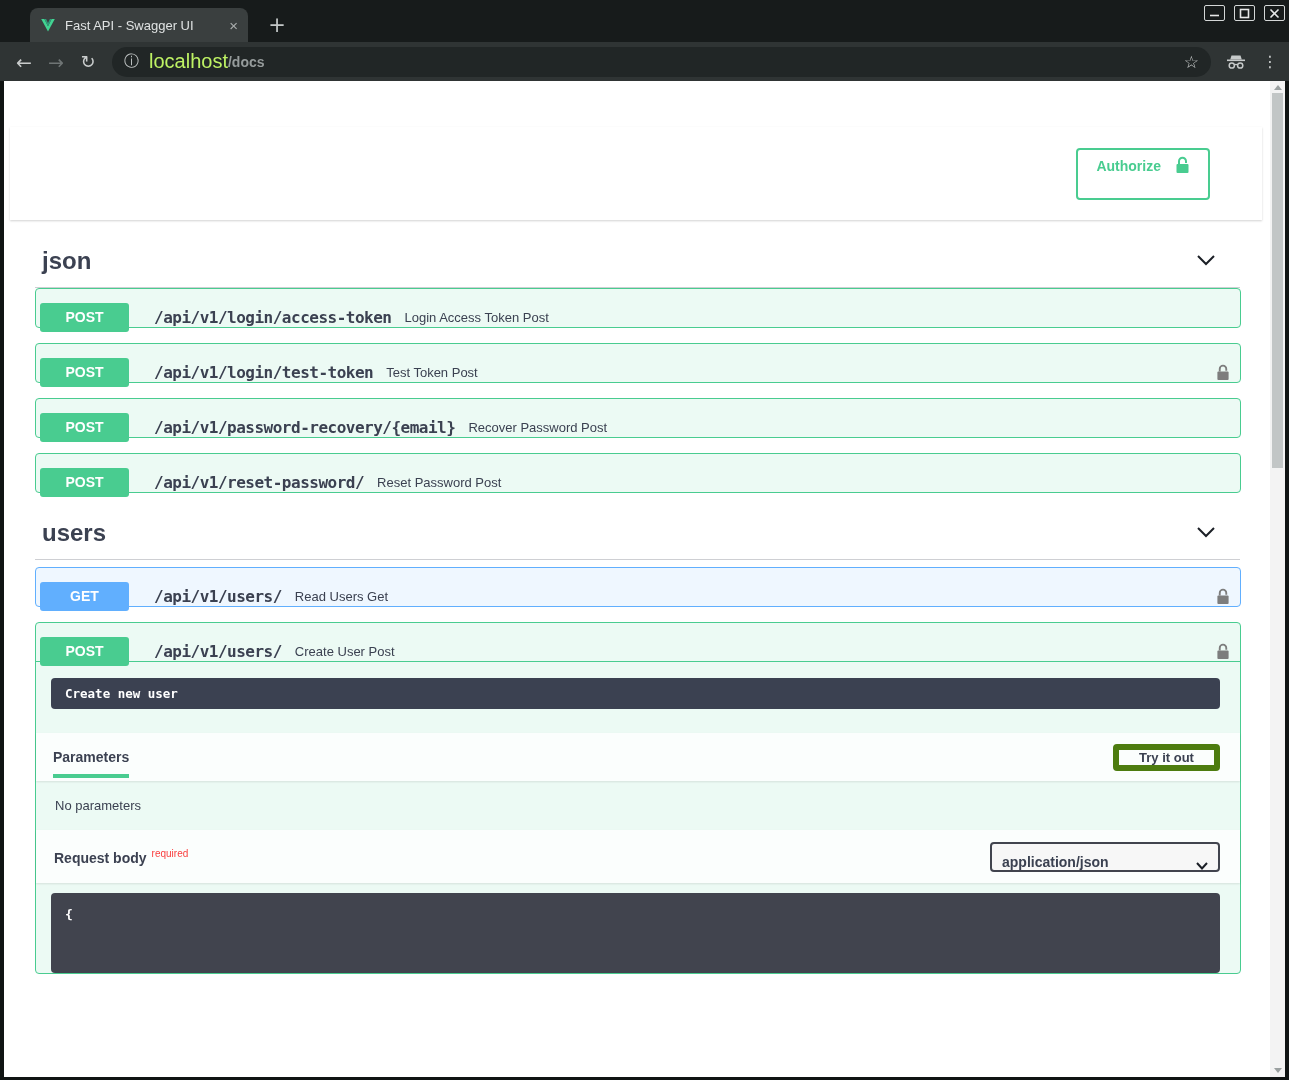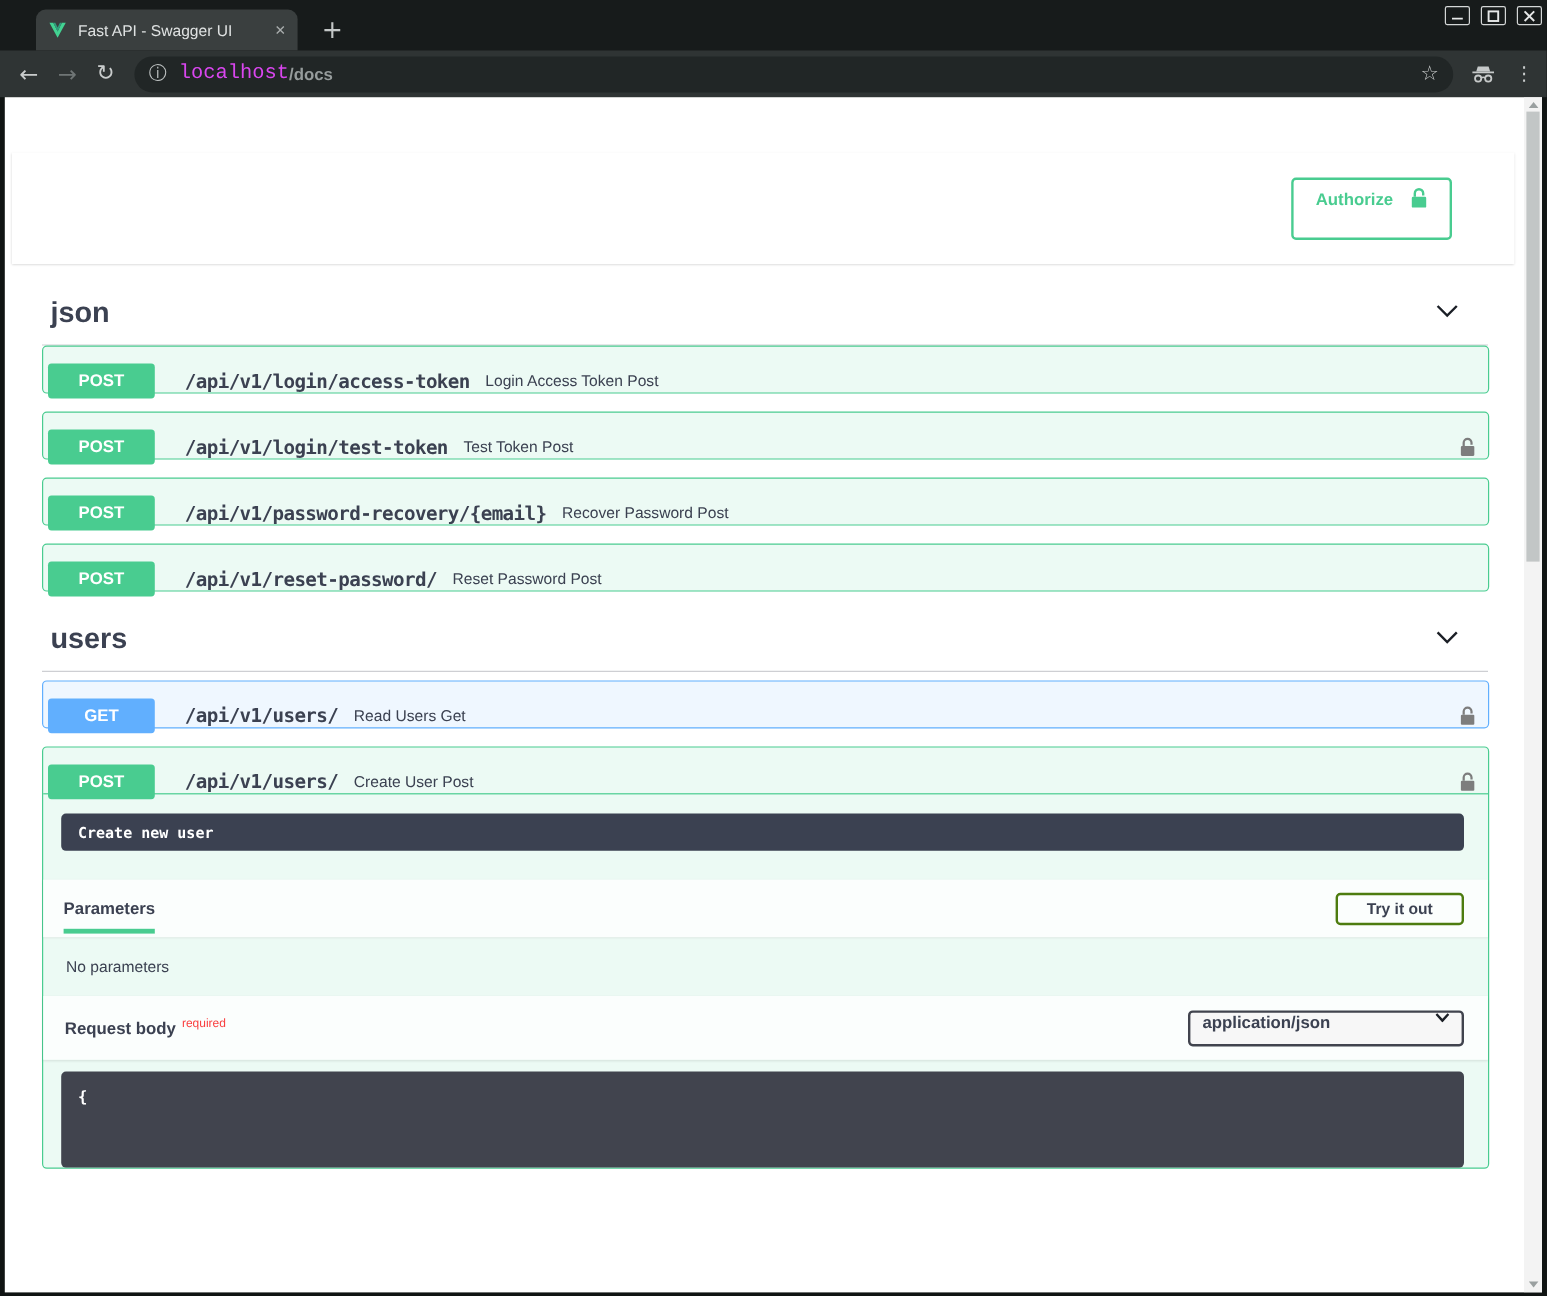--- a/index.html
+++ b/index.html
@@ -32,21 +32,21 @@
   
   .toolbar { position:absolute; top:42px; left:0; right:0; height:39px; background:var(--toolbar-bg);
              display:flex; align-items:center; }
   .glyph { font-family:"DejaVu Sans", sans-serif; }
   .nav-ic { font-size:19px; color:#c9cccc; width:32px; text-align:center; flex:0 0 auto; }
   .nav-ic.fwd { color:#6f7575; }
   .nav-ic.reload { font-size:18px; }
   .url-field { height:30px; background:var(--urlfield-bg); border-radius:15px; flex:1;
                margin-left:8px; display:flex; align-items:center; padding:0 12px; }
   .info-ic { color:#bfc3c3; font-size:15px; margin-right:10px; }
-  .host { color:#d946ef; font-size:17px;font-family:Liberation Mono, monospace; }
+  .host { color:#bef264; font-size:20px; }
   .path { color:#969c9c; font-size:14px;font-weight:bold; }
   .star { margin-left:auto; color:#c9cccc; font-size:17px; }
   .incog { margin:0 10px 0 14px; display:flex; }
   .menu-dots { color:#c9cccc; font-size:16px; width:26px; text-align:center; margin-right:6px; }
 
   
   .viewport { position:absolute; top:81px; left:4px; width:1281px; height:996px; background:#fff; overflow:hidden; }
   .page { position:absolute; top:0; left:0; right:15px; bottom:0; overflow:hidden; }
   .scrollbar { position:absolute; top:0; right:0; width:15px; height:100%; background:#f3f3f3; }
   .sb-thumb { position:absolute; top:12px; left:2px; width:11px; height:375px; background:#c2c6c6; }
@@ -100,29 +100,29 @@
   .op-body { }
   .desc-bar { margin:16px 20px 0 15px; height:31px; background:var(--text-dark); border-radius:4px;
               display:flex; align-items:center; padding-left:14px; }
   .desc-bar span { color:#fff; font-family:"DejaVu Sans Mono", monospace; font-size:12.5px; font-weight:700; }
   .sec-header { margin-top:24px; height:48px; background:rgba(255,255,255,.8);
                 box-shadow:0 1px 2px rgba(0,0,0,.1); display:flex; align-items:center;
                 justify-content:space-between; padding:0 20px 0 17px;gap:27px; }
   .tab-title-p { position:relative; font-size:14px; font-weight:700; color:var(--text-dark); }
   .tab-title-p::after { content:""; position:absolute; left:0; bottom:-13px; width:100%; height:4px;
                         background:var(--post-green); }
-  .btn-tryout { width:107px; height:27px; border:2px solid #4d7c0f; border-radius:4px; background:transparent;
+  .btn-tryout { width:107px; height:27px; border:6px solid #4d7c0f; border-radius:4px; background:transparent;
                 font-size:13px; font-weight:700; color:var(--text-dark); font-family:"Liberation Sans",sans-serif; }
   .no-params { padding:17px 20px 17px 19px; font-size:13px; color:var(--text-dark); }
   .reqbody-header { height:53px; background:rgba(255,255,255,.8); box-shadow:0 1px 2px rgba(0,0,0,.1);
                     display:flex; align-items:center; justify-content:space-between; padding:0 20px 0 18px; }
   .reqbody-label { font-size:14px; font-weight:700; color:var(--text-dark); }
   .reqbody-label sup { color:var(--required-red); font-size:10px; font-weight:400; padding-left:5px; }
   .media-select { width:230px; height:30px; border:2px solid var(--code-bg); border-radius:4px; background:#f7f7f7;
-                  display:flex; align-items:flex-start; padding:0 10px; font-size:14px; font-weight:700;
+                  display:flex; align-items:flex-end; padding:0 10px; font-size:14px; font-weight:700;
                   color:var(--text-dark);gap:11px; }
   .media-select svg { margin-left:auto; stroke:#1b1f26; stroke-width:2; fill:none; }
   .example-tabs { display:flex; align-items:center; gap:10px; padding:32px 0 0 25px; }
   .ex-tab { font-size:12.5px; font-weight:700; color:var(--text-dark); }
   .ex-sep { width:1px; height:15px; background:rgba(59,65,81,.3); }
   .ex-schema { font-size:12.5px; color:#909499; font-weight:400; }
   .code-block { margin:10px 20px 0 15px; background:var(--code-bg); border-radius:4px; height:80px;
                 padding:12px 0 0 14px; }
   .code-block span { color:#ffffff; font-family:"DejaVu Sans Mono", monospace; font-size:13px; font-weight:700; }
 </style>

